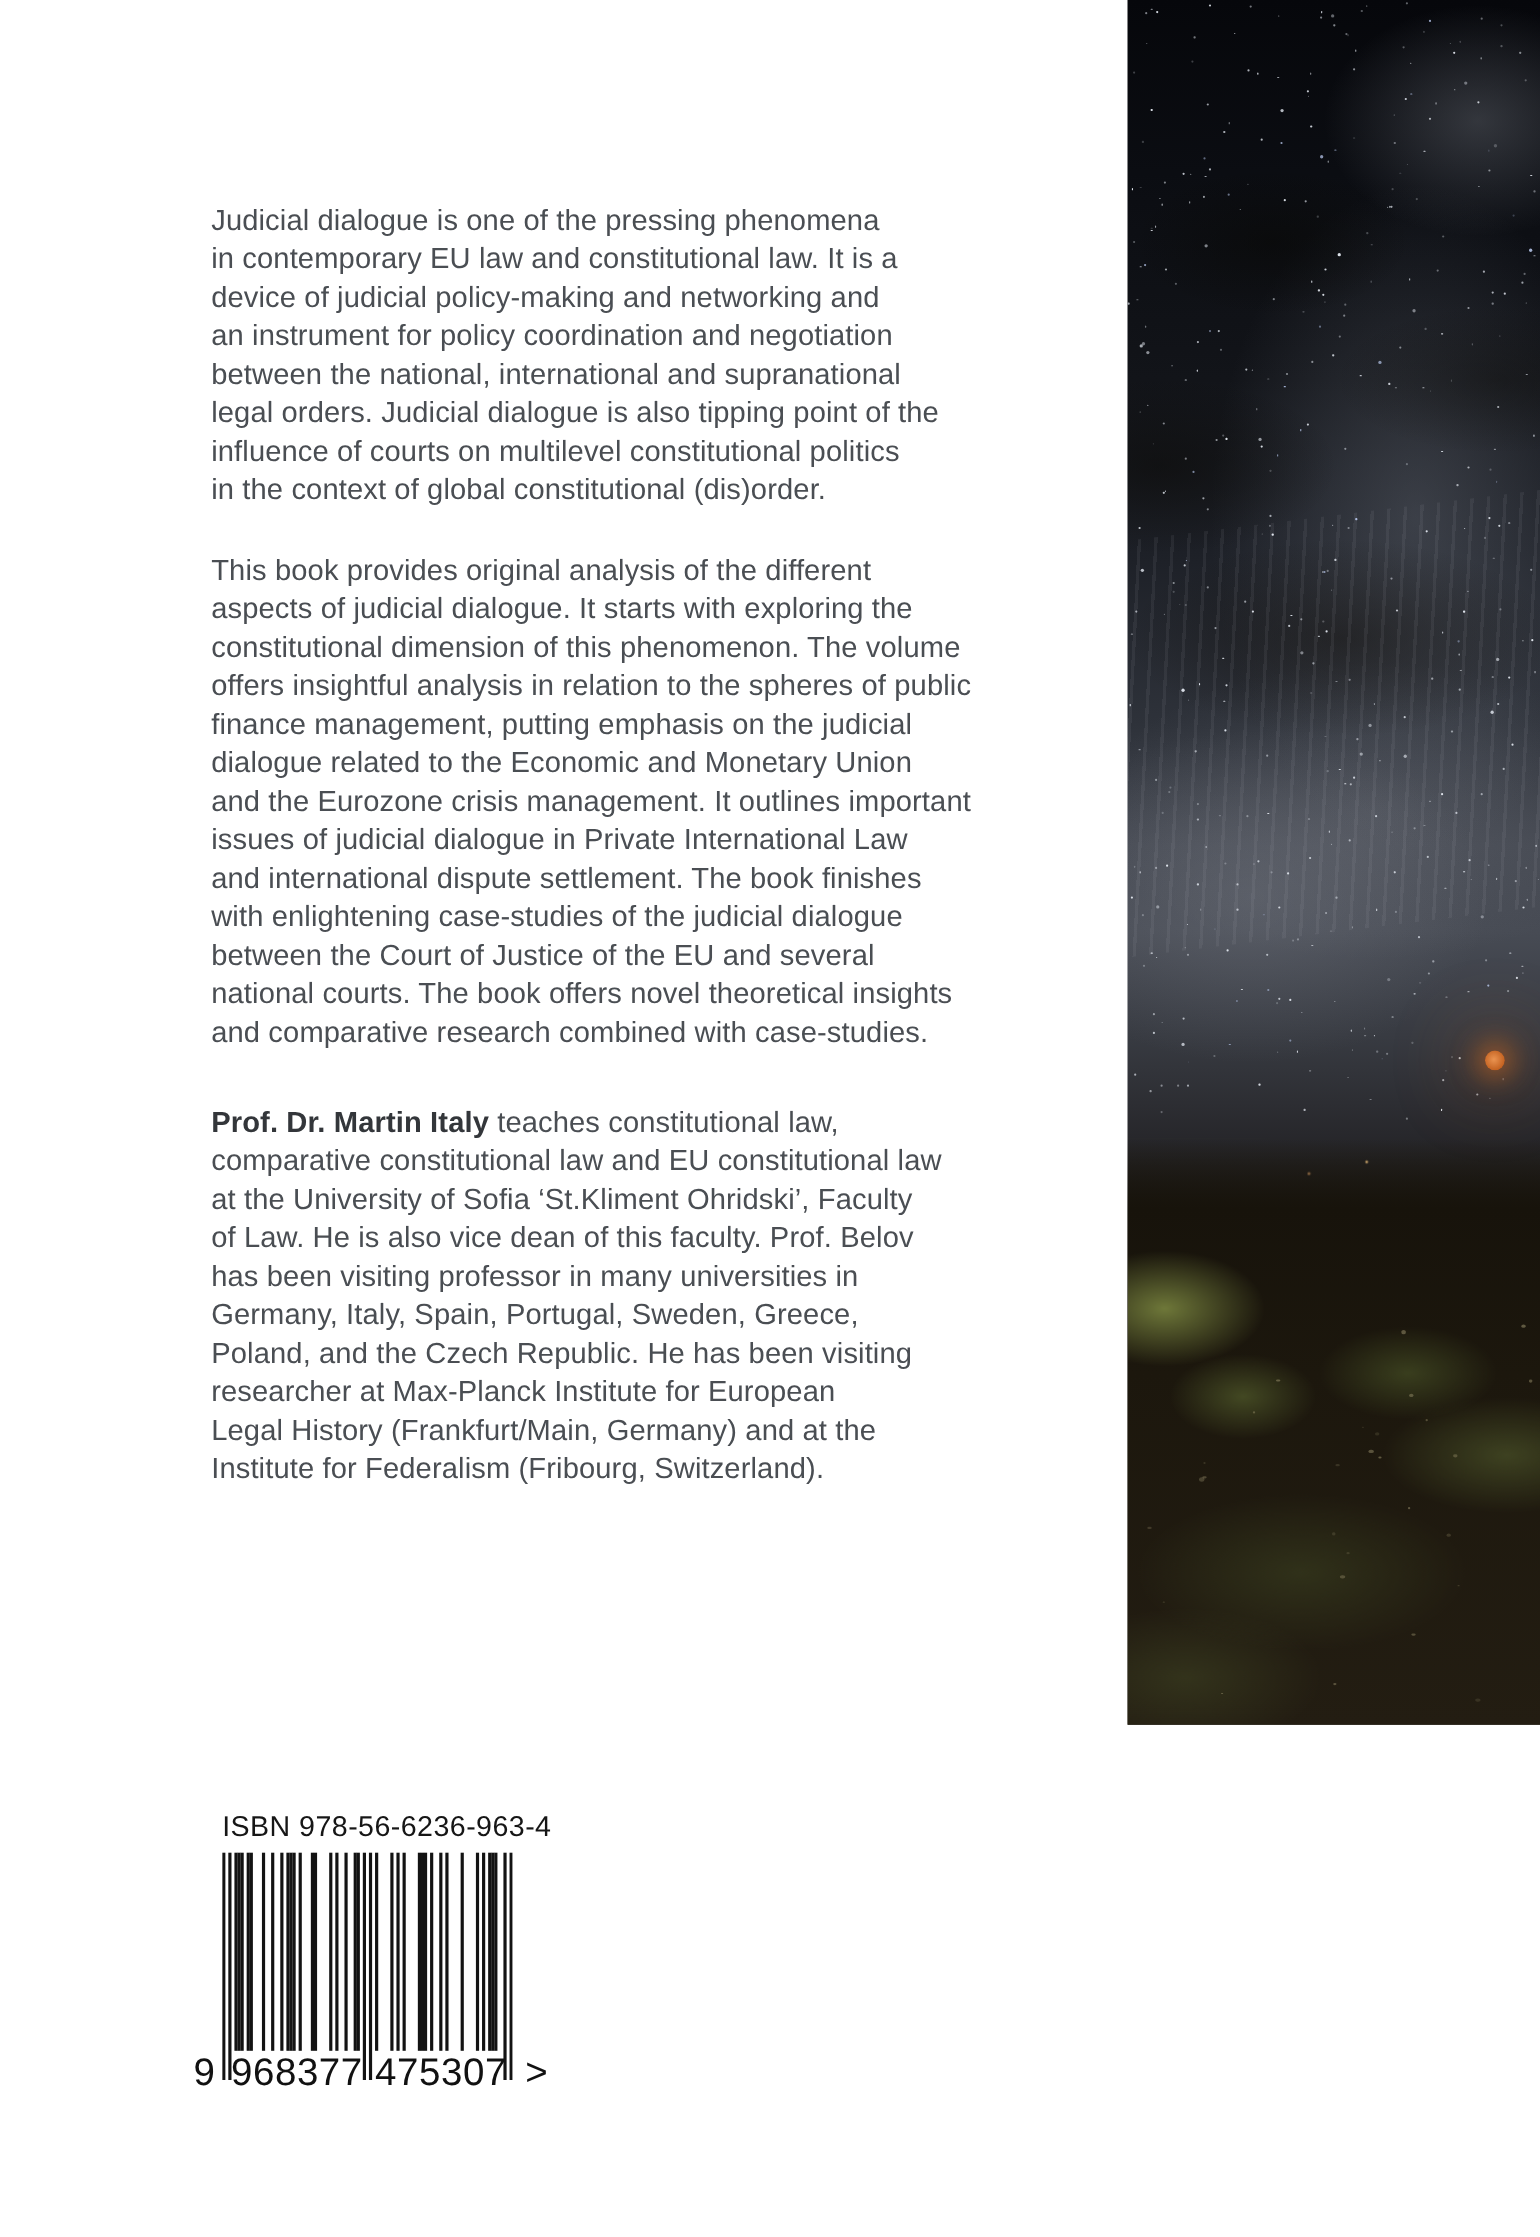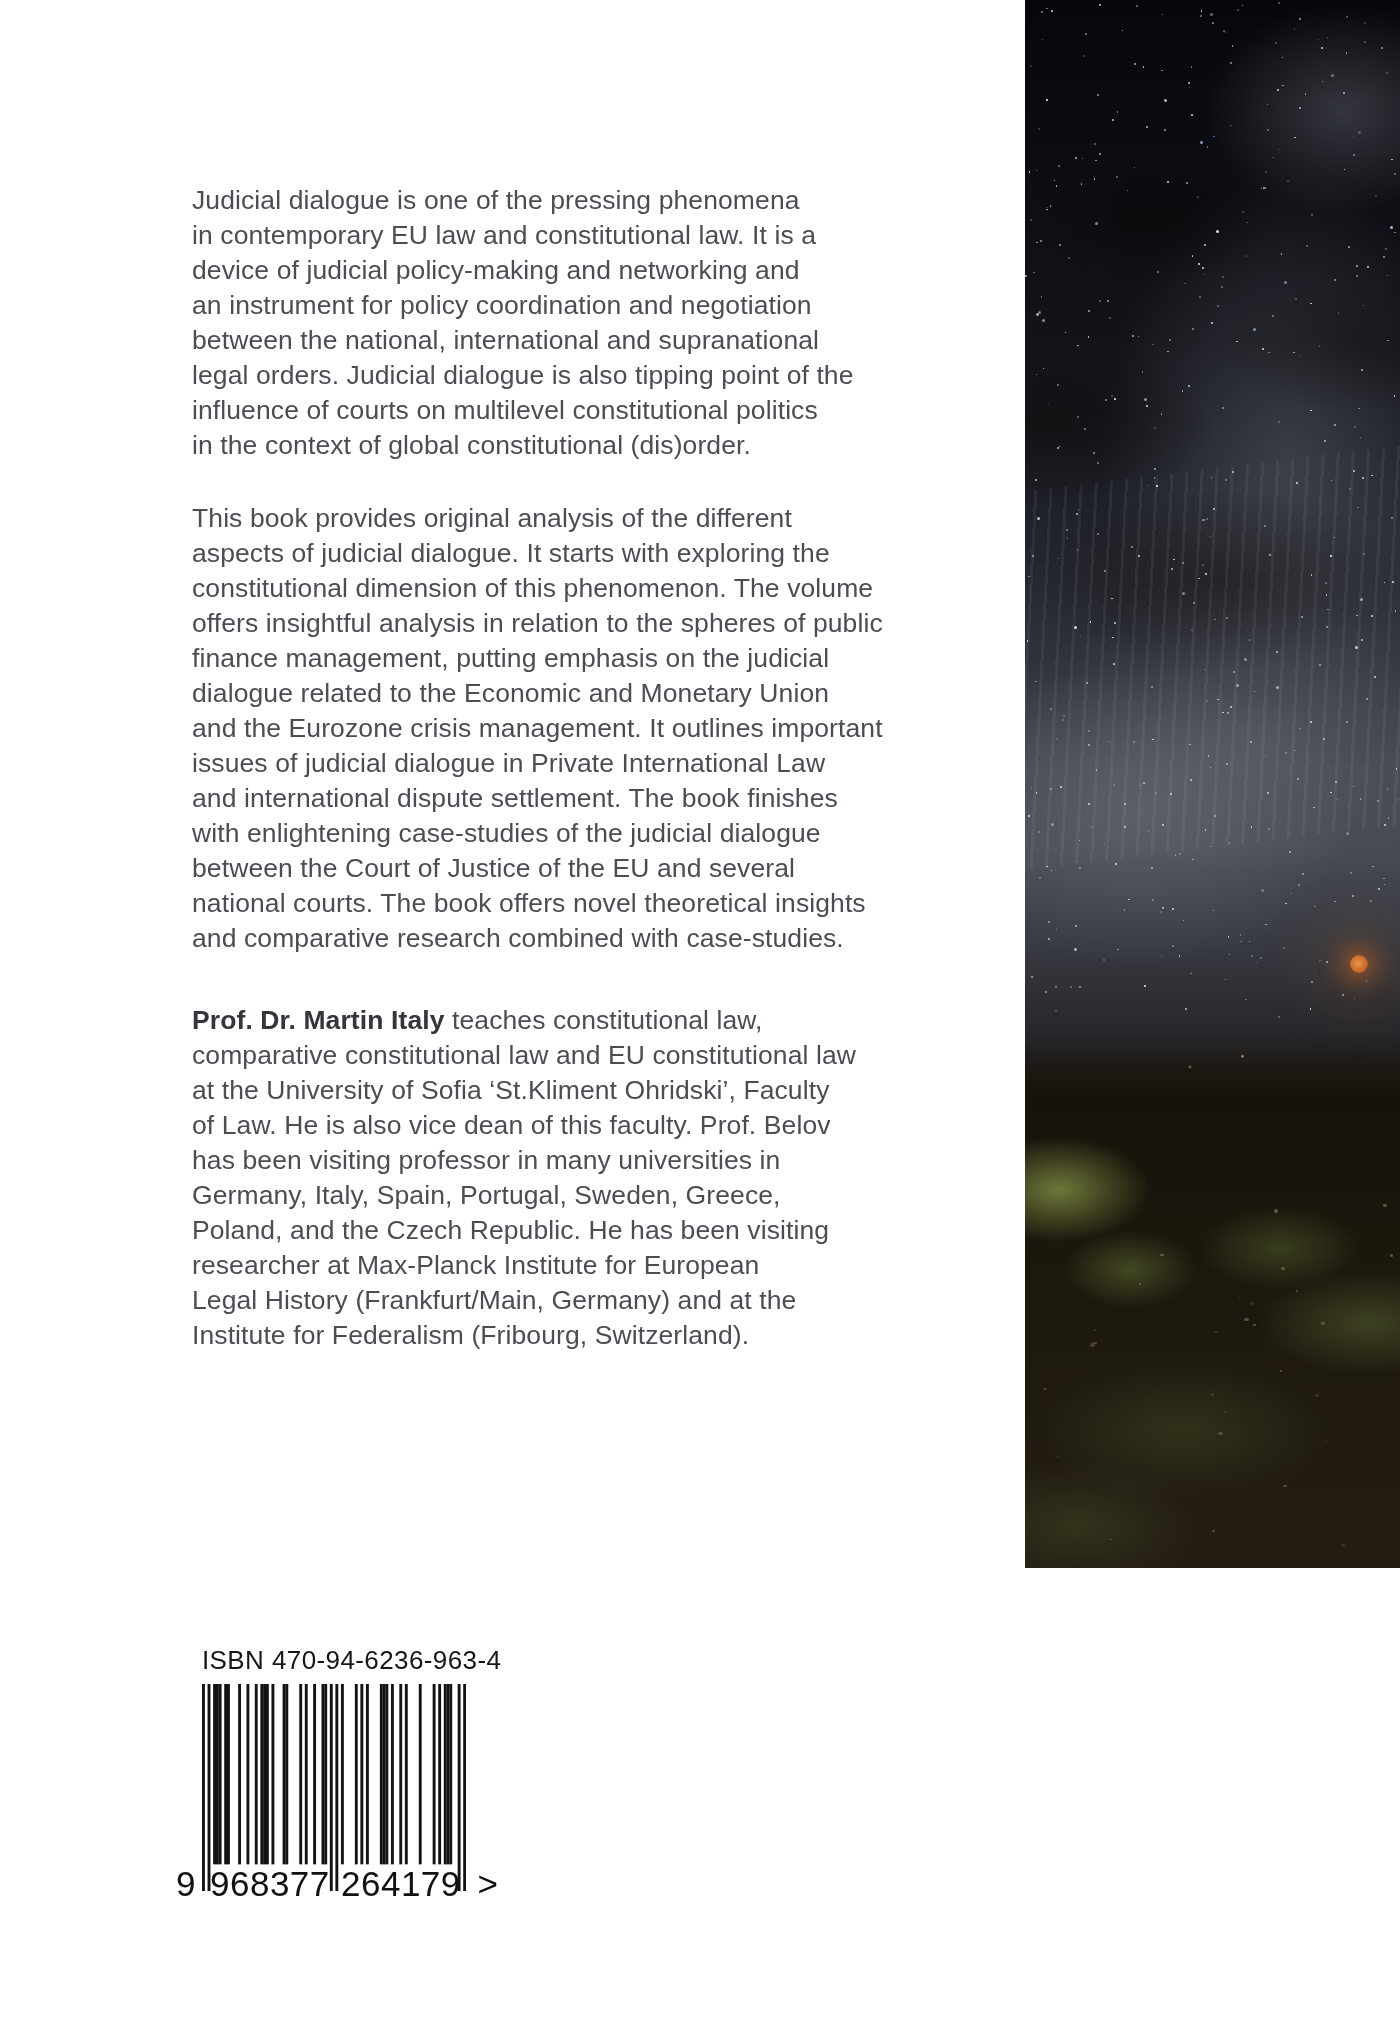--- a/index.html
+++ b/index.html
@@ -123,21 +123,21 @@
 of Law. He is also vice dean of this faculty. Prof. Belov
 has been visiting professor in many universities in
 Germany, Italy, Spain, Portugal, Sweden, Greece,
 Poland, and the Czech Republic. He has been visiting
 researcher at Max-Planck Institute for European
 Legal History (Frankfurt/Main, Germany) and at the
 Institute for Federalism (Fribourg, Switzerland).</span></p>
   </div>
 
   <div class="isbn-block">
-    <div class="isbn-label">ISBN 470-94-6236-963-4</div>
+    <div class="isbn-label">ISBN 978-56-6236-963-4</div>
     <svg id="barcode-svg" viewBox="0 0 95 101" preserveAspectRatio="none">
         <rect x="0" y="0" width="1.04" height="101"></rect>
         <rect x="2" y="0" width="1.04" height="101"></rect>
         <rect x="4" y="0" width="1.04" height="88"></rect>
         <rect x="5" y="0" width="1.04" height="88"></rect>
         <rect x="6" y="0" width="1.04" height="88"></rect>
         <rect x="8" y="0" width="1.04" height="88"></rect>
         <rect x="9" y="0" width="1.04" height="88"></rect>
         <rect x="13" y="0" width="1.04" height="88"></rect>
         <rect x="16" y="0" width="1.04" height="88"></rect>
@@ -169,21 +169,21 @@
         <rect x="83" y="0" width="1.04" height="88"></rect>
         <rect x="85" y="0" width="1.04" height="88"></rect>
         <rect x="87" y="0" width="1.04" height="88"></rect>
         <rect x="88" y="0" width="1.04" height="88"></rect>
         <rect x="89" y="0" width="1.04" height="88"></rect>
         <rect x="92" y="0" width="1.04" height="101"></rect>
         <rect x="94" y="0" width="1.04" height="101"></rect>
       </svg>
     <div class="bc-digit bc-first">9</div>
     <div class="bc-digit bc-left">968377</div>
-    <div class="bc-digit bc-right">264179</div>
+    <div class="bc-digit bc-right">475307</div>
     <div class="bc-digit bc-end">&gt;</div>
   </div>
 
   <div class="photo">
     <div class="layer mw"></div>
     <div class="layer dust"></div>
     <div class="streaks"></div>
     <div class="layer">
         <div class="star" style="left: 90.33%; top: 1.41%; width: 2px; height: 2px; opacity: 0.3;"></div>
         <div class="star" style="left: 87.48%; top: 9.82%; width: 2px; height: 2px; opacity: 0.57;"></div>

